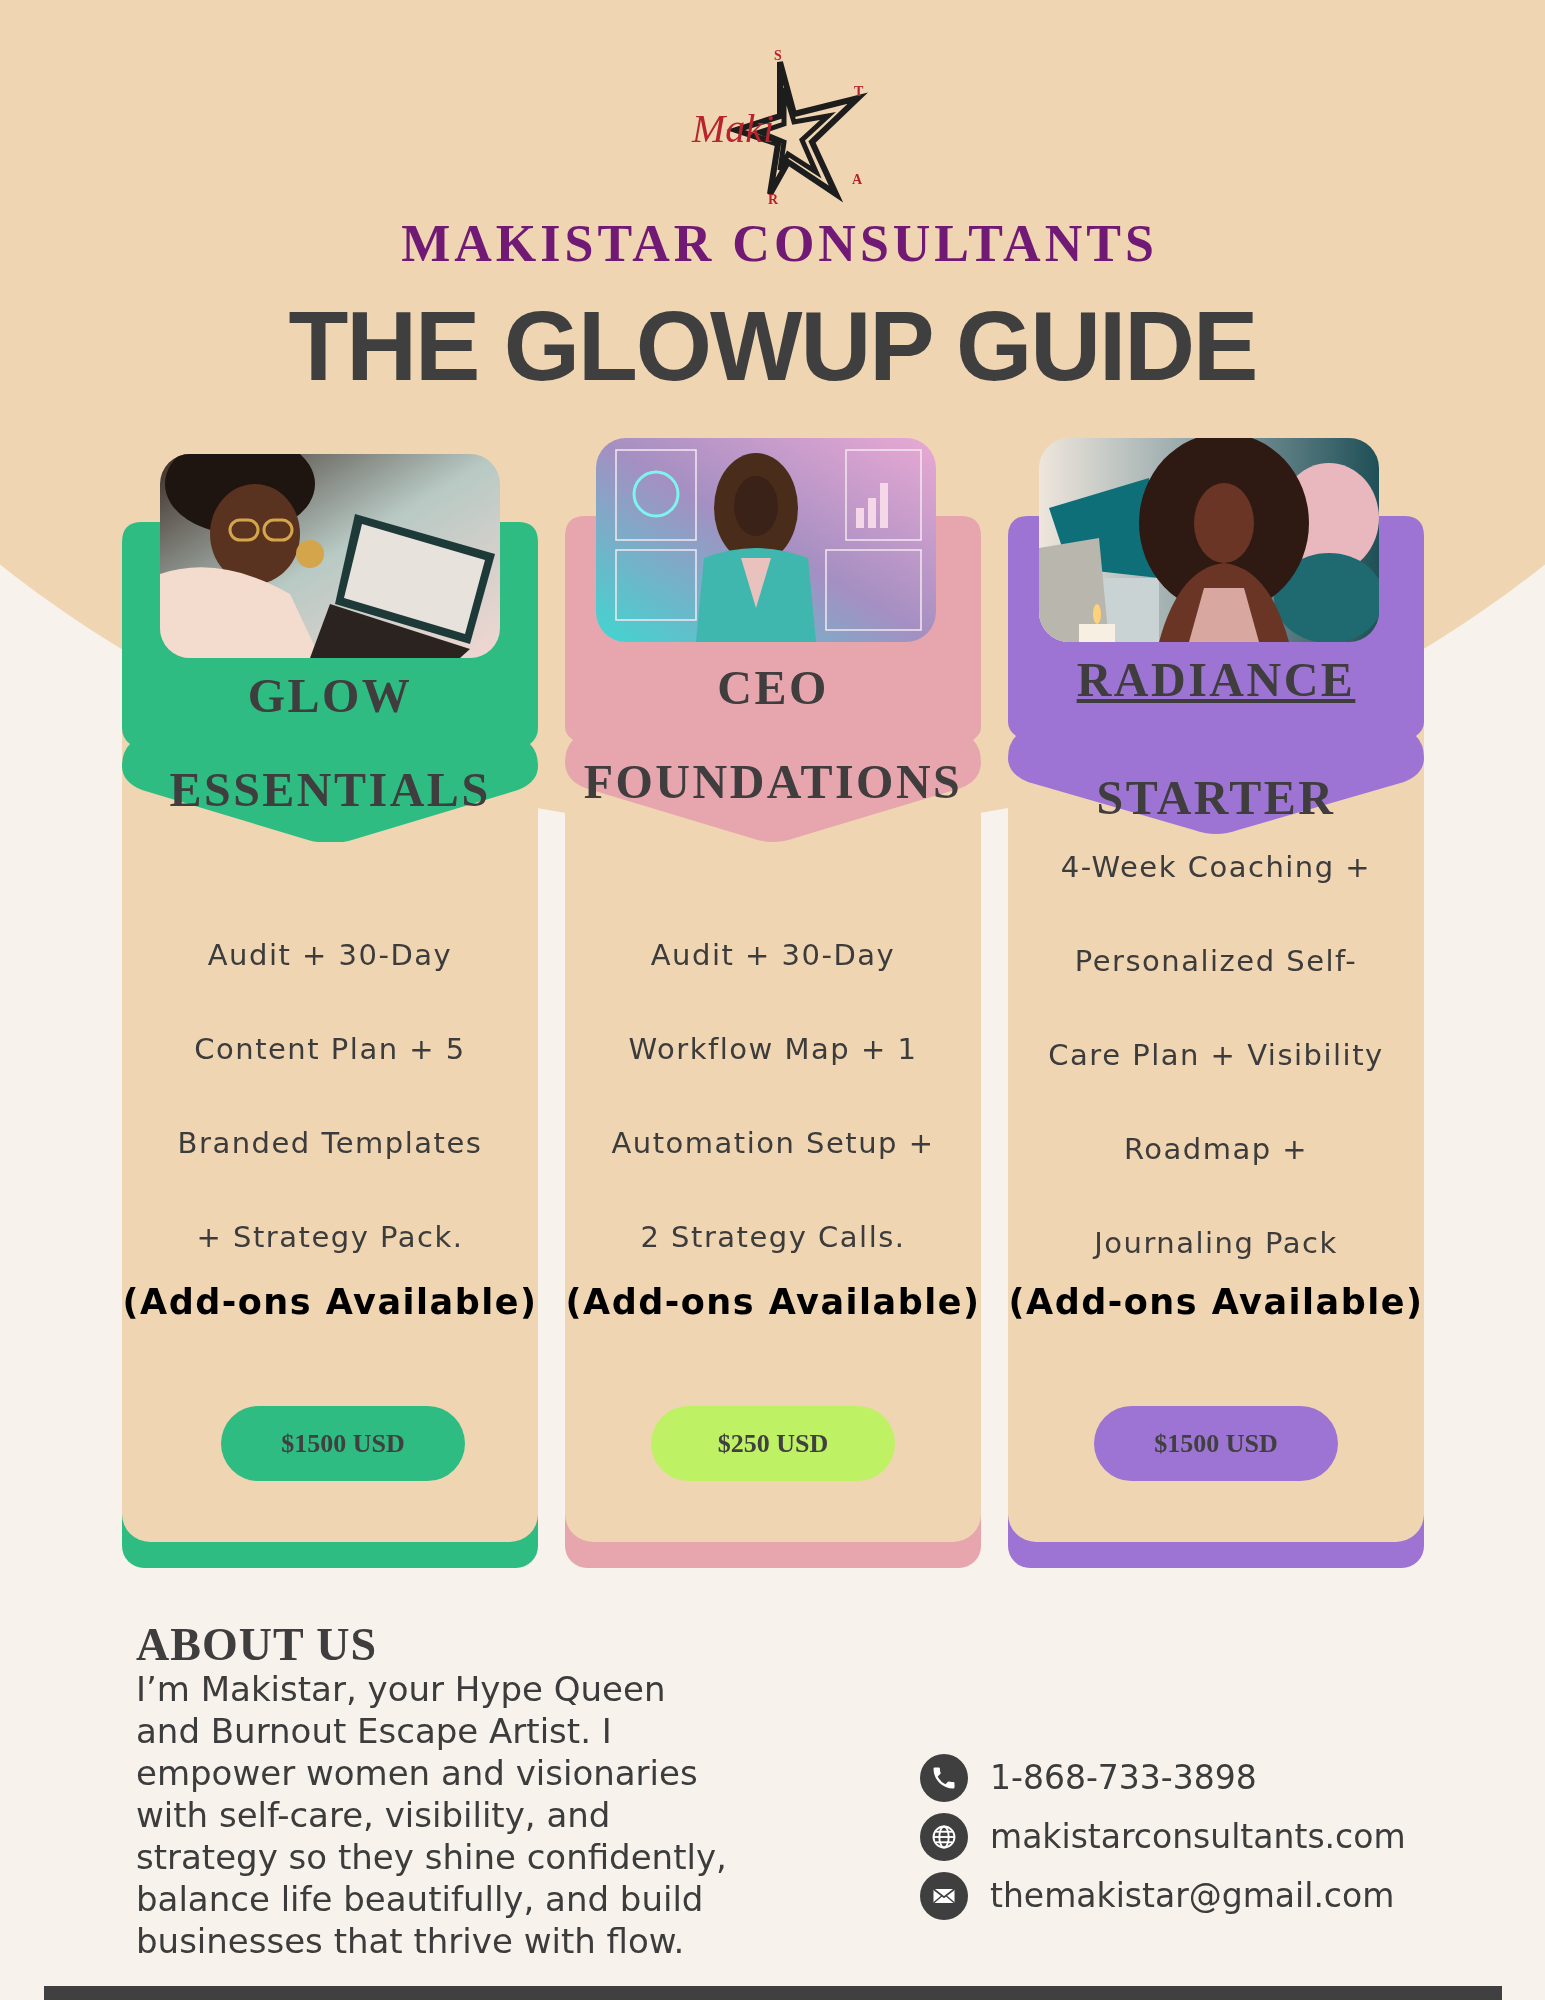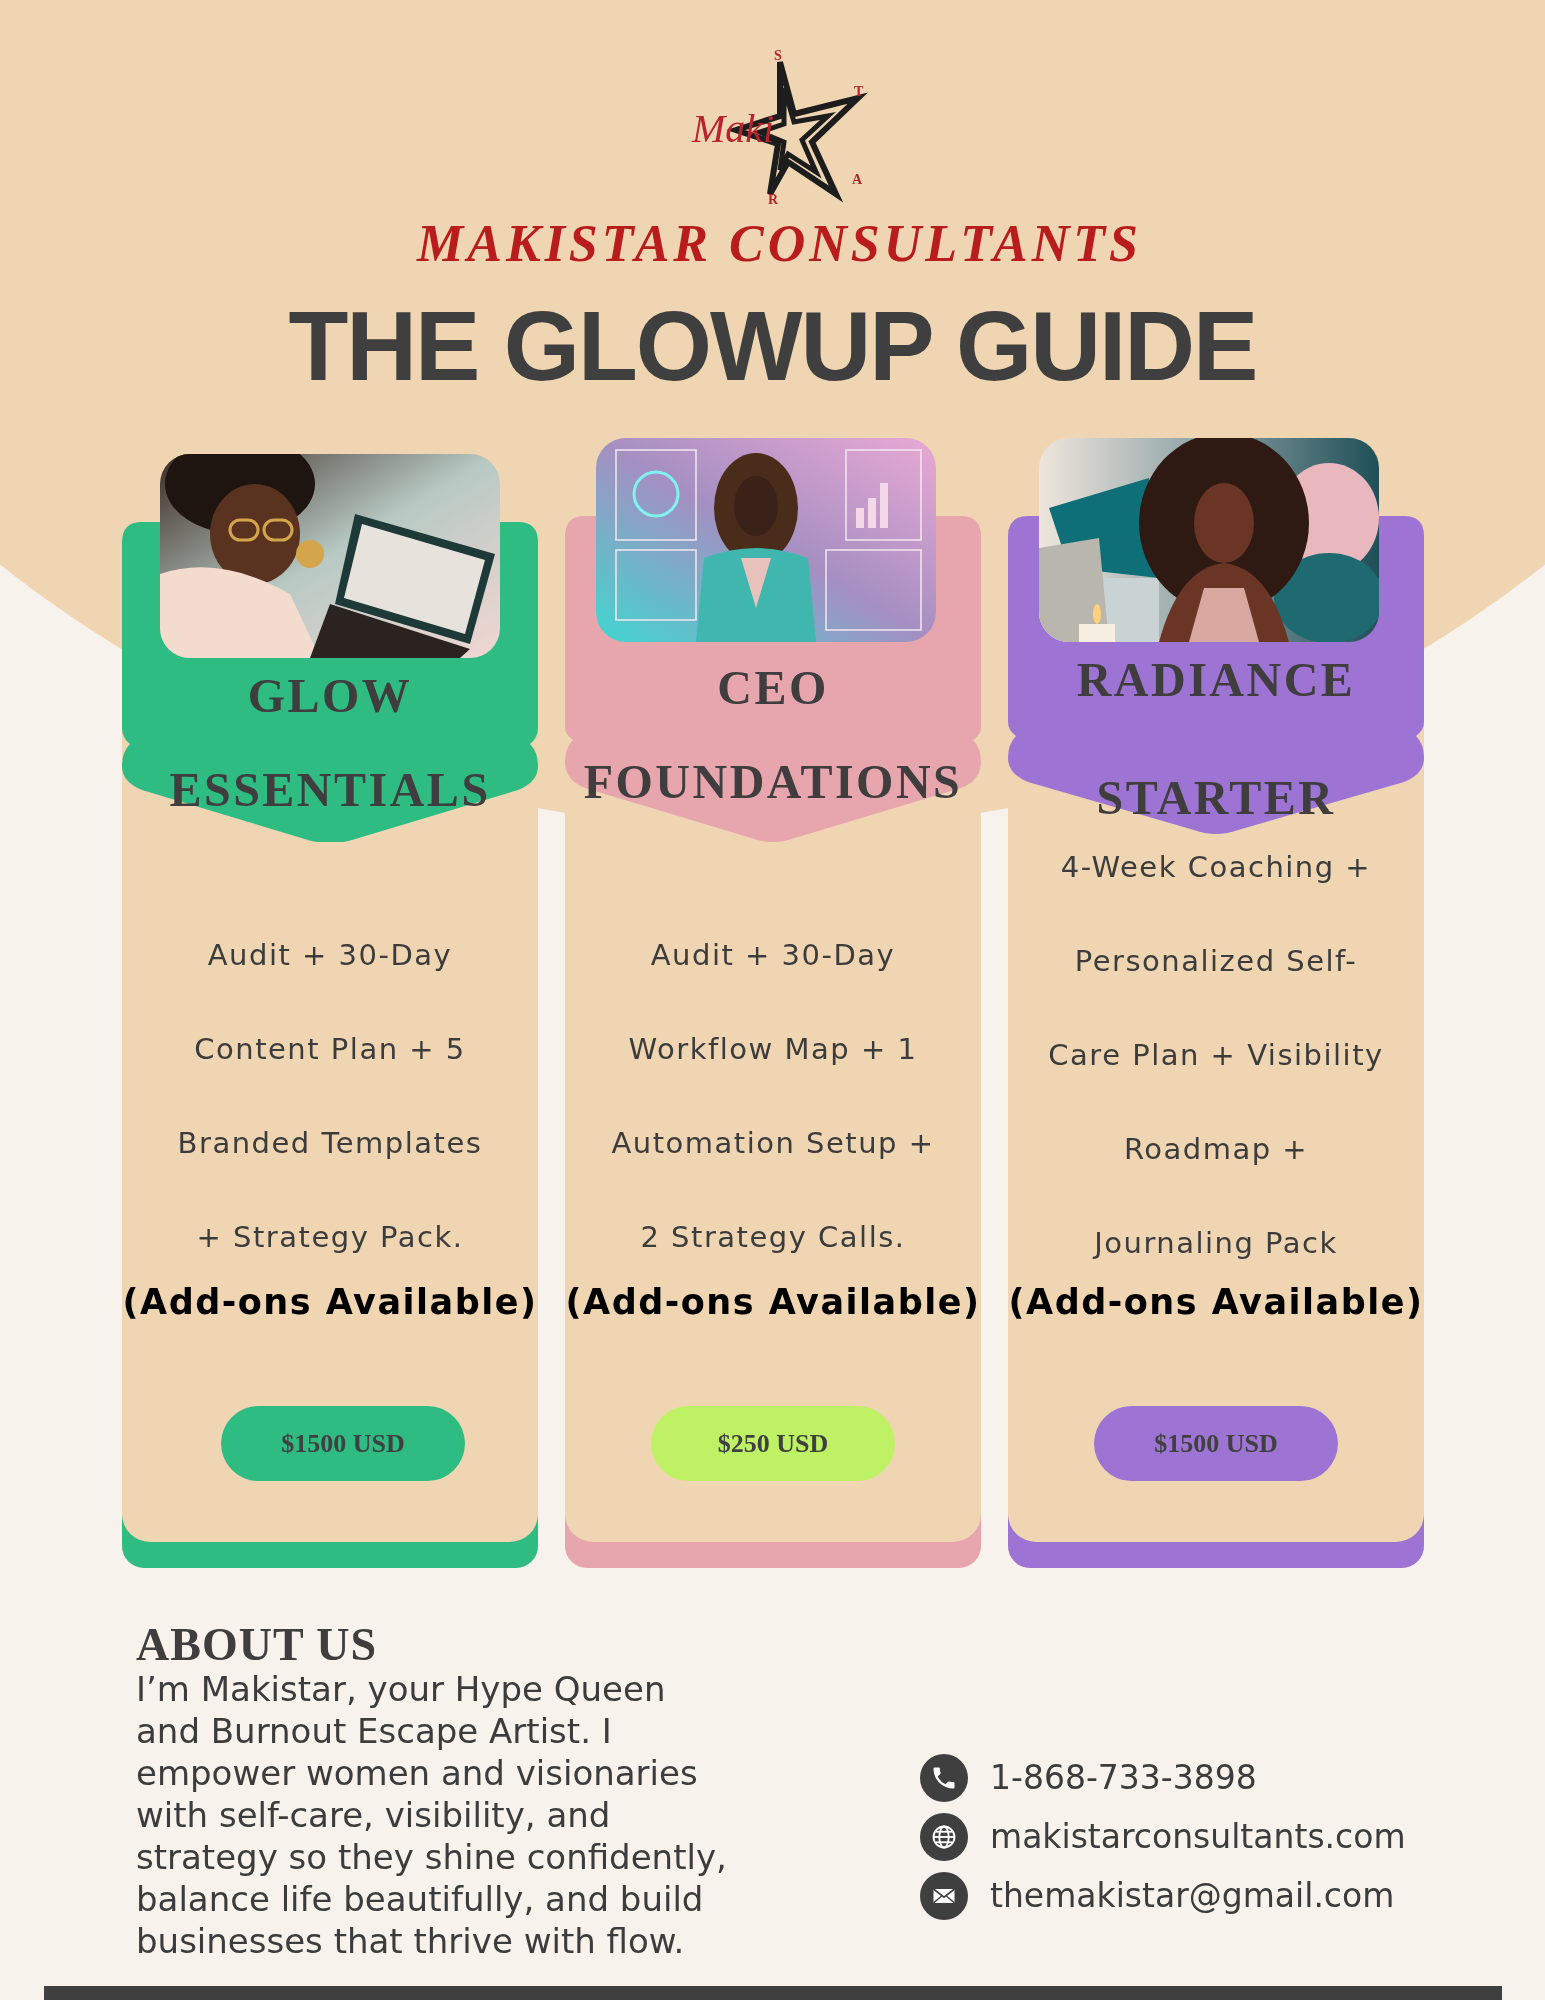--- a/index.html
+++ b/index.html
@@ -19,22 +19,21 @@
   }
   .logo {
     position: absolute; left: 688px; top: 44px; width: 180px; height: 160px;
   }
   .logo svg { width: 100%; height: 100%; }
   .subtitle {
     position: absolute; left: 14px; right: 0; top: 214px;
     text-align: center;
     font-family: "Liberation Serif", serif;
     font-weight: bold; font-size: 52px; letter-spacing: 4px;
-    color: #b91c1c;
-    font-style: italic;
+    color: #701a75;
   }
   .title {
     position: absolute; left: 0; right: 0; top: 290px;
     text-align: center;
     font-family: "Liberation Sans", sans-serif;
     font-weight: bold; font-size: 98px; letter-spacing: -2px;
     color: #3f3f3f;
   }
   .card {
     position: absolute; top: 516px; width: 416px; height: 1052px;
@@ -247,21 +246,21 @@
       <ellipse cx="290" cy="80" rx="50" ry="55" fill="#e9b8bf"></ellipse>
       <ellipse cx="290" cy="160" rx="55" ry="45" fill="#1f6a70"></ellipse>
       <ellipse cx="185" cy="85" rx="85" ry="90" fill="#2e1a12"></ellipse>
       <ellipse cx="185" cy="85" rx="30" ry="40" fill="#6a3524"></ellipse>
       <path d="M120,204 Q140,130 185,125 Q230,130 250,204 Z" fill="#6a3524"></path>
       <path d="M150,204 L165,150 L205,150 L220,204 Z" fill="#d8a8a0"></path>
       <rect x="40" y="186" width="36" height="18" fill="#f7efe2"></rect>
       <ellipse cx="58" cy="176" rx="4" ry="10" fill="#ffd27a"></ellipse>
     </svg>
   </div>
-  <div class="label" style="top:136px;">RADIANCE</div>
+  <div class="label" style="top:136px;text-decoration:underline;">RADIANCE</div>
   <div class="label" style="top:230px;margin-top:24px;">STARTER</div>
   <div class="desc" style="top:304px;">
     <span class="line">4-Week Coaching +</span>
     <span class="line">Personalized Self-</span>
     <span class="line">Care Plan + Visibility</span>
     <span class="line">Roadmap +</span>
     <span class="line">Journaling Pack</span>
   </div>
   <div class="addons">(Add-ons Available)</div>
   <button class="price" style="background:#9D74D3; left:86px;">$1500 USD</button>

